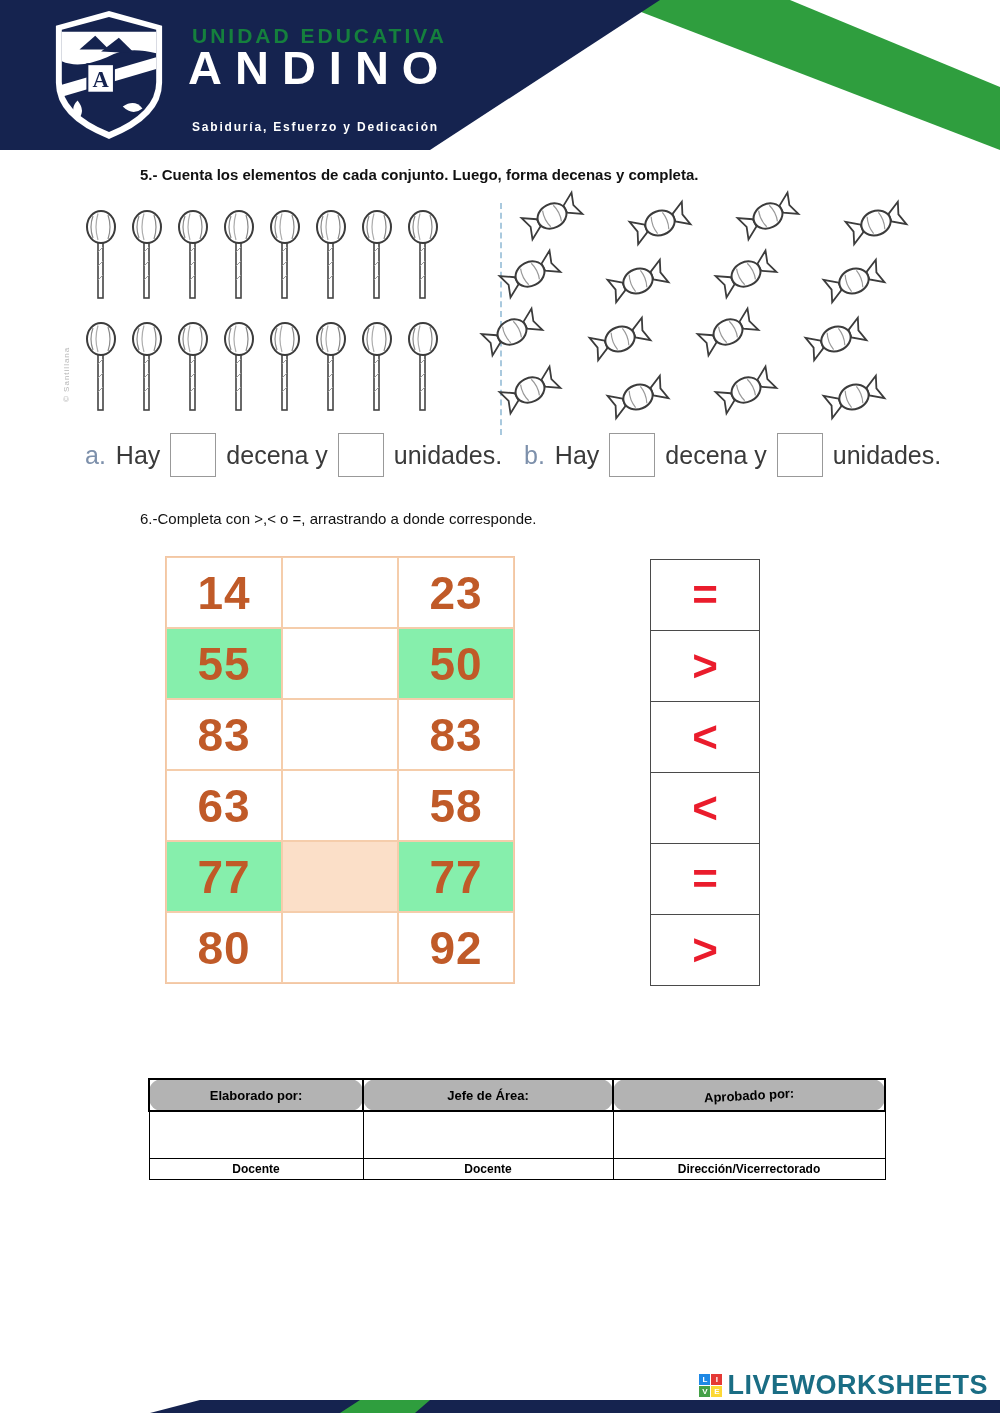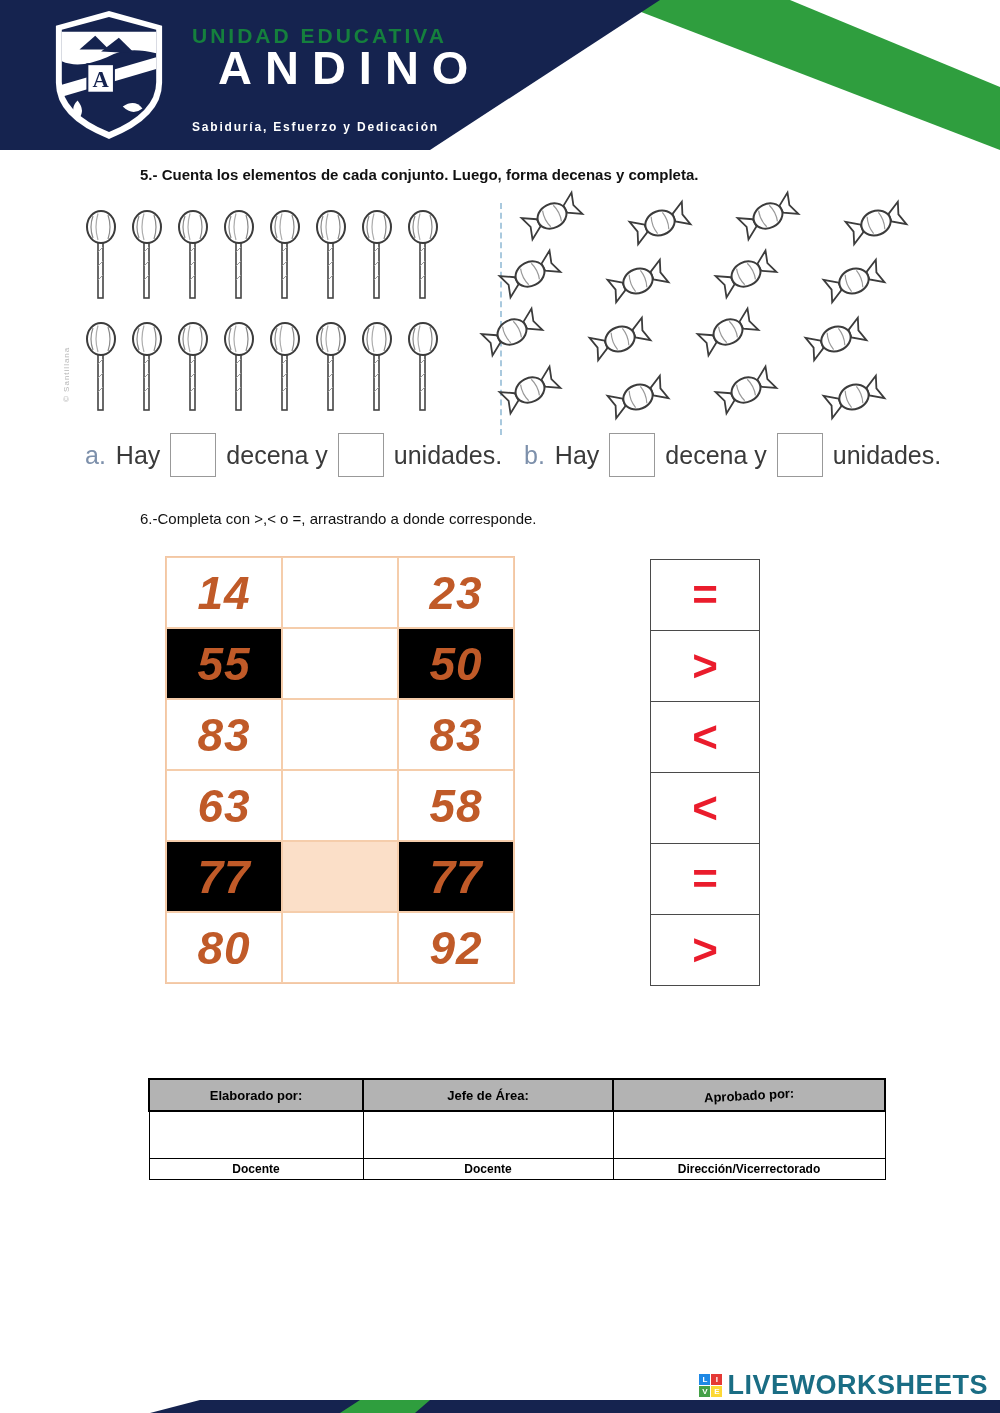--- a/index.html
+++ b/index.html
@@ -8,21 +8,21 @@
 
   
   .band-green{position:absolute;top:0;left:0;width:1000px;height:150px;background:#2f9e3e;
               clip-path:polygon(61% 0,79% 0,100% 58%,100% 100%);}
   .band-navy{position:absolute;top:0;left:0;width:1000px;height:150px;background:#15234f;
              clip-path:polygon(0 0,66% 0,43% 100%,0 100%);}
   .crest{position:absolute;top:8px;left:50px;width:118px;height:134px;}
   .school-line1{position:absolute;left:192px;top:24px;color:#15803d;font-size:21px;
                 font-weight:bold;letter-spacing:3px;}
   .school-name{position:absolute;left:188px;top:40px;color:#fff;font-size:47px;
-               font-weight:800;letter-spacing:13px;margin-left:30px;}
+               font-weight:800;letter-spacing:13px;}
   .motto{position:absolute;left:192px;top:100px;color:#fff;font-size:12px;
          font-weight:bold;letter-spacing:1.8px;margin-top:20px;}
 
   
   .ex5-title{position:absolute;left:140px;top:166px;font-size:15px;font-weight:bold;color:#111;}
   .watermark{position:absolute;left:62px;top:402px;transform:rotate(-90deg);
              transform-origin:left top;font-size:8px;color:#b5b5b5;letter-spacing:1px;}
   .lolli-grid{position:absolute;left:78px;top:210px;display:grid;
               grid-template-columns:repeat(8,46px);row-gap:16px;justify-items:center;}
   .divider{position:absolute;left:500px;top:203px;height:232px;border-left:2px dashed #a9c9de;}
@@ -38,40 +38,40 @@
   .answer-line{position:absolute;top:433px;display:flex;align-items:center;gap:10px;
                font-size:25px;color:#3a3a3a;}
   .answer-a{left:85px;}
   .answer-b{left:524px;}
   .ans-label{color:#7d90ab;}
   .answer-box{display:inline-block;width:44px;height:42px;border:1px solid #999;background:#fff;}
 
   
   .ex6-title{position:absolute;left:140px;top:510px;font-size:15px;font-weight:normal;color:#111;}
   .cmp-table{position:absolute;left:165px;top:556px;border:1px solid #f2c6a4;}
-  .cmp-row{display:flex;font-style:italic;}
+  .cmp-row{display:flex;}
   .cmp-cell{width:114px;height:69px;border:1px solid #f5cdab;display:flex;
             align-items:center;justify-content:center;}
   .num{font-size:46px;font-weight:800;color:#c05a28;letter-spacing:1px;}
-  .row-peach .cmp-cell{background:#000000;}
+  .row-peach .cmp-cell{background:#86efac;}
   .row-white .cmp-cell{background:#fff;}
   .cmp-cell.blank-white{background:#fff;}
   .cmp-cell.blank-peach{background:#fbdfc8;}
 
   .symbol-stack{position:absolute;left:650px;top:559px;width:110px;}
   .symbol-tile{height:70px;border:1px solid #4a4a4a;margin-top:-1px;background:#fff;
                display:flex;align-items:center;justify-content:center;
                font-size:44px;font-weight:bold;color:#ea1c2c;cursor:grab;}
   .symbol-tile:first-child{margin-top:0;}
 
   
   .approval{position:absolute;left:148px;top:1078px;border-collapse:collapse;
             font-size:13px;color:#000;table-layout:fixed;}
   .approval td{border:1px solid #000;text-align:center;padding:0;}
-  .approval .hdr td{background:#b3b3b3;height:30px;font-weight:bold;border-width:2px;}
+  .approval .hdr td{background:#b3b3b3;height:30px;font-weight:bold;border-width:2px;border-radius:13px;}
   .approval .empty td{height:46px;background:#fff;}
   .approval .roles td{height:20px;font-weight:bold;font-size:12px;}
   .approval .names td{height:20px;font-size:12px;}
   .col1{width:212px;} .col2{width:248px;} .col3{width:270px;}
   .tilt{display:inline-block;transform:rotate(-3deg);}
 
   
   .lw{position:absolute;right:12px;top:1370px;display:flex;align-items:center;gap:5px;}
   .lw-icon{display:grid;grid-template-columns:11px 11px;grid-auto-rows:11px;gap:1px;}
   .sq{font-size:8px;font-weight:bold;color:#fff;text-align:center;line-height:11px;}

